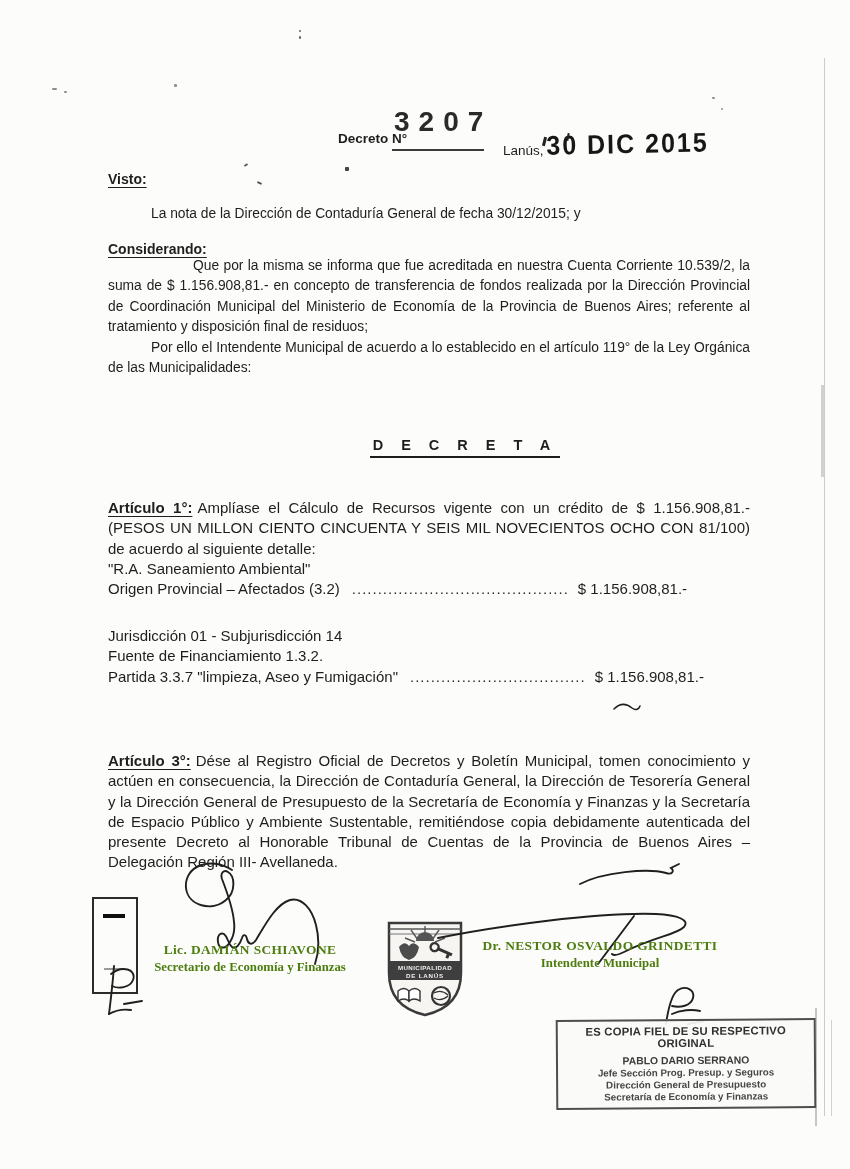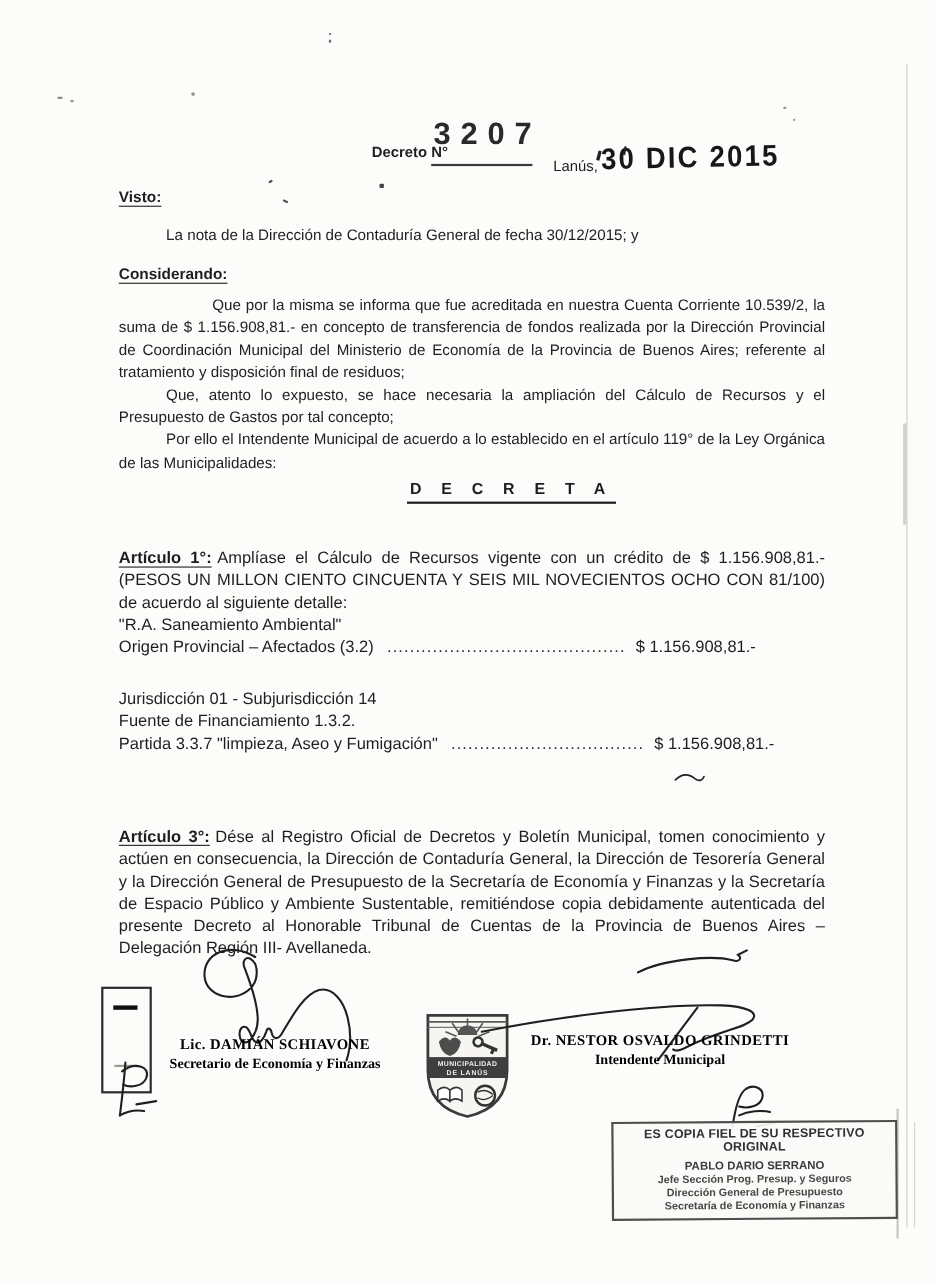--- a/index.html
+++ b/index.html
@@ -15,40 +15,40 @@
   .decree-underline{left:392px;top:149px;width:92px;height:2px;background:#3a3a3a;}
   .place-label{left:503px;top:143px;font-size:13.5px;}
   .date-stamp{left:546px;top:130px;font-size:25px;font-weight:700;letter-spacing:2px;color:#171717;
     transform:rotate(-1.2deg) scaleY(1.08);transform-origin:left top;white-space:nowrap;}
   .ink-tick{position:absolute;background:#222;}
   
   .sec-heading{font-size:14px;font-weight:bold;text-decoration:underline;text-underline-offset:3px;}
   .visto-heading{left:108px;top:171px;}
   .visto-body{left:151px;top:206px;font-size:13.8px;}
   .considerando-heading{left:108px;top:241px;}
-  .para-block{left:108px;top:268px;width:642px;font-size:13.8px;line-height:20.4px;text-align:justify;}
+  .para-block{left:108px;top:256px;width:642px;font-size:13.8px;line-height:20.4px;text-align:justify;}
   .para-block p{margin:0;}
   .indent-lg{text-indent:85px;}
   .indent-sm{text-indent:43px;}
   .decreta-wrap{left:0;top:436px;width:850px;text-align:center;padding-left:40px;}
   .decreta{display:inline-block;font-size:14.5px;font-weight:bold;letter-spacing:7px;
     border-bottom:2px solid #1d1d1d;padding:0 3px 3px 3px;}
   
   .article{width:642px;font-size:15px;line-height:20.3px;text-align:justify;margin-top:27px;}
   .article p{margin:0;}
   .art1{left:108px;top:471px;}
   .art2{left:108px;top:599px;}
   .art3{left:108px;top:724px;}
   .art-label{font-weight:bold;text-decoration:underline;text-underline-offset:3px;margin-right:5px;}
   .detail-line{text-align:left;}
   .alloc-row{text-align:left;white-space:nowrap;}
   .alloc-dots{margin-left:12px;letter-spacing:1px;color:#2a2a2a;}
   .alloc-amt{margin-left:9px;}
   
-  .sig-block{text-align:center;font-family:"Liberation Serif",serif;color:#000000;}
+  .sig-block{text-align:center;font-family:"Liberation Serif",serif;color:#4d7c0f;}
   .sig-left{left:120px;top:942px;width:260px;}
   .sig-right{left:468px;top:938px;width:264px;}
   .sig-name{font-size:13.4px;font-weight:bold;letter-spacing:.4px;}
   .sig-title{font-size:12.8px;font-weight:600;margin-top:2px;}
   .sig-svg{position:absolute;}
   .stroke{fill:none;stroke:#1f1f1f;stroke-width:1.9;stroke-linecap:round;}
   
   .margin-box{left:92px;top:897px;width:42px;height:93px;border:2px solid #2b2b2b;background:transparent;}
   .box-dash-thick{left:103px;top:914px;width:22px;height:4px;background:#101010;}
   .box-dash-thin{left:104px;top:968px;width:20px;height:2px;background:#9a9a97;}
@@ -92,21 +92,20 @@
   <div class="abs date-stamp">30 DIC 2015</div>
   <div class="ink-tick" style="left:543px;top:137px;width:3px;height:9px;transform:rotate(14deg);"></div>
   <div class="ink-tick" style="left:567px;top:133px;width:2px;height:8px;transform:rotate(10deg);"></div>
 
   <div class="abs sec-heading visto-heading">Visto:</div>
   <div class="abs visto-body">La nota de la Dirección de Contaduría General de fecha 30/12/2015; y</div>
 
   <div class="abs sec-heading considerando-heading">Considerando:</div>
   <div class="abs para-block">
     <p class="indent-lg">Que por la misma se informa que fue acreditada en nuestra Cuenta Corriente 10.539/2, la suma de $ 1.156.908,81.- en concepto de transferencia de fondos realizada por la Dirección Provincial de Coordinación Municipal del Ministerio de Economía de la Provincia de Buenos Aires; referente al tratamiento y disposición final de residuos;</p>
-    <p class="indent-sm">Que, atento lo expuesto, se hace necesaria la ampliación del Cálculo de Recursos y el Presupuesto de Gastos por tal concepto;</p>
     <p class="indent-sm">Por ello el Intendente Municipal de acuerdo a lo establecido en el artículo 119° de la Ley Orgánica de las Municipalidades:</p>
   </div>
 
   <div class="abs decreta-wrap">
     <span class="decreta">D E C R E T A</span>
   </div>
 
   <div class="abs article art1">
     <p><span class="art-label">Artículo 1°:</span><span>Amplíase el Cálculo de Recursos vigente con un crédito de $ 1.156.908,81.- (PESOS UN MILLON CIENTO CINCUENTA Y SEIS MIL NOVECIENTOS OCHO CON 81/100) de acuerdo al siguiente detalle:</span></p>
     <div class="detail-line">"R.A. Saneamiento Ambiental"</div>

